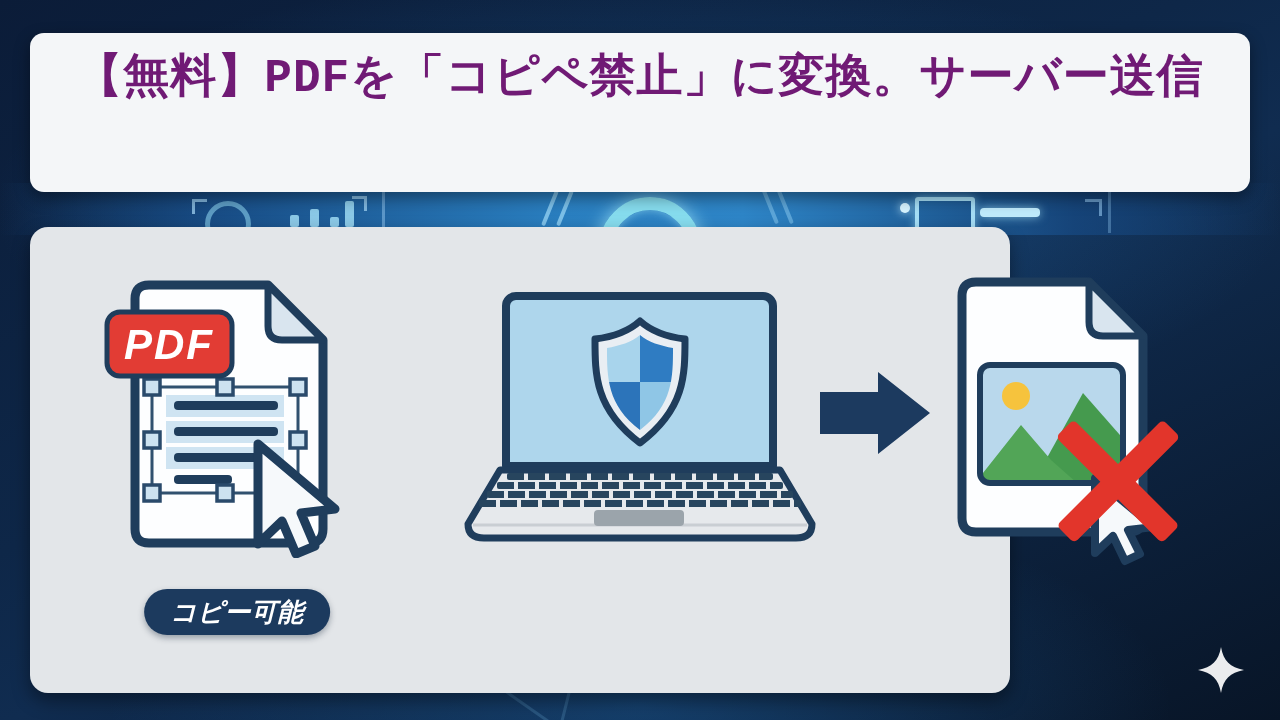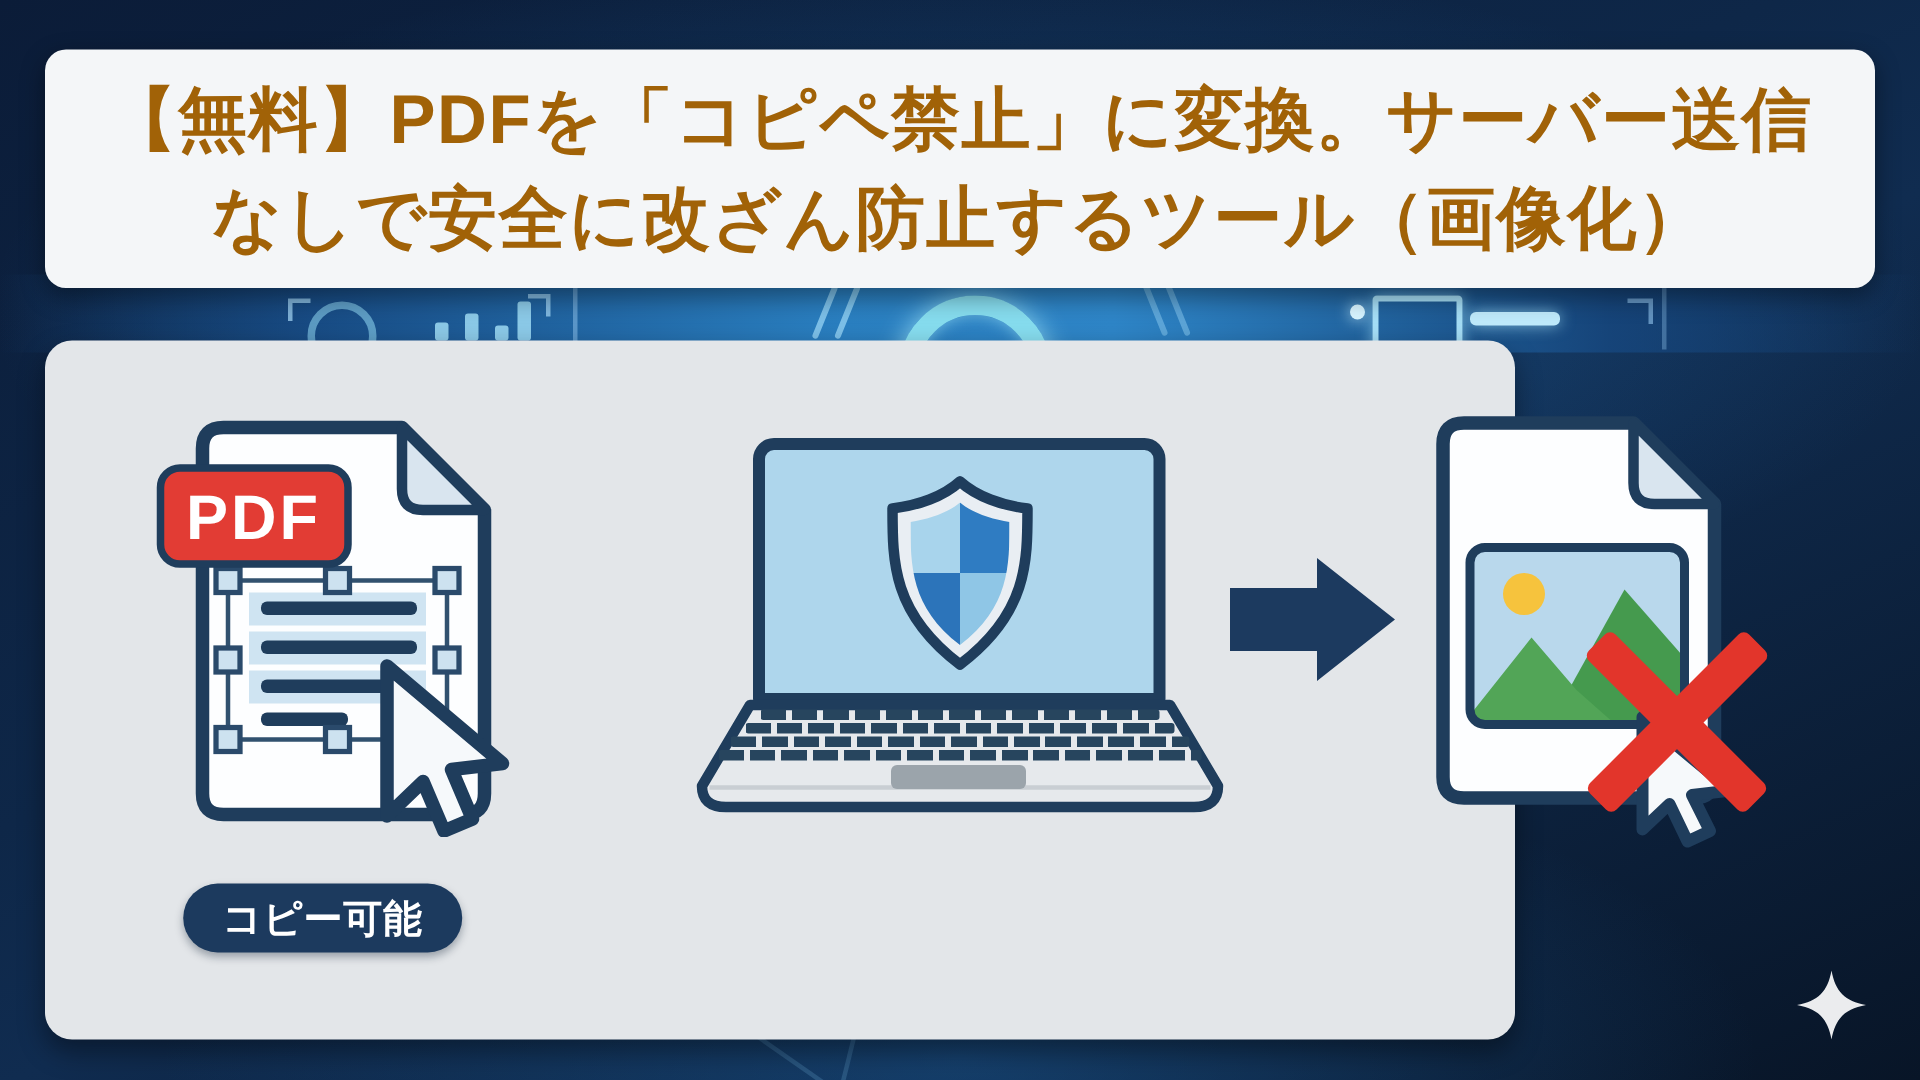--- a/index.html
+++ b/index.html
@@ -26,26 +26,26 @@
   .vline{width:3px;background:rgba(150,200,240,.5);}
   .slash{width:4px;height:38px;background:rgba(160,220,250,.7);border-radius:2px;}
   .dot{left:900px;top:20px;width:10px;height:10px;border-radius:50%;background:#d8f4ff;box-shadow:0 0 10px rgba(200,240,255,.9);}
   .chipbox{left:915px;top:14px;width:52px;height:34px;border:4px solid rgba(180,235,255,.9);border-radius:3px;box-shadow:0 0 10px rgba(160,225,250,.6);}
   .brightbar{left:980px;top:25px;width:60px;height:9px;background:#bfeafb;border-radius:4px;box-shadow:0 0 10px rgba(170,230,250,.7);}
   .trace{background:rgba(120,180,225,.22);}
 
   
   .banner{left:30px;top:33px;width:1220px;height:159px;border-radius:14px;background:#f4f6f8;
     box-shadow:0 6px 16px rgba(0,0,0,.4);text-align:center;}
-  .title-line{font-size:46px;font-weight:800;color:#a16207;line-height:66px;letter-spacing:1px;white-space:nowrap;}
+  .title-line{font-size:46px;font-weight:800;color:#701a75;line-height:66px;letter-spacing:1px;white-space:nowrap;font-family:Liberation Mono, monospace;}
   .banner .title-wrap{padding-top:13px;}
 
   
   .panel{left:30px;top:227px;width:980px;height:466px;border-radius:18px;background:#e3e6e9;
-    box-shadow:0 8px 18px rgba(0,0,0,.4);}
+    box-shadow:0 8px 18px rgba(0,0,0,.4);font-style:italic;}
 
   .badge{position:absolute;top:362px;transform:translateX(-50%);height:46px;line-height:46px;
     padding:0 26px;border-radius:24px;background:#1c3a5e;color:#fff;font-size:26px;font-weight:700;
     letter-spacing:.5px;white-space:nowrap;box-shadow:0 3px 6px rgba(10,25,45,.35);}
 
   
   .laptop-screen{left:472px;top:65px;width:275px;height:178px;box-sizing:border-box;
     border:8px solid #1f3d5c;border-radius:14px 14px 4px 4px;background:#aed6ec;}
   .key-row{height:7px;background:repeating-linear-gradient(90deg,#27455e 0 17px,rgba(0,0,0,0) 17px 21px);border-radius:2px;}
   .trackpad{left:564px;top:283px;width:90px;height:16px;background:#9ba4ab;border-radius:4px;}
@@ -77,21 +77,20 @@
     <div class="glyph bracket-r"></div>
     <div class="glyph vline" style="left:1108px;top:4px;height:46px;opacity:.7;"></div>
   </div>
 
   <div class="abs trace" style="left:430px;top:700px;width:180px;height:3px;transform:rotate(35deg);"></div>
   <div class="abs trace" style="left:560px;top:688px;width:3px;height:70px;transform:rotate(14deg);"></div>
 
   <div class="abs banner">
     <div class="title-wrap">
       <div class="title-line">【無料】PDFを「コピペ禁止」に変換。サーバー送信</div>
-      <div class="title-line">なしで安全に改ざん防止するツール（画像化）</div>
     </div>
   </div>
 
   <div class="abs panel">
 
     <svg class="abs" style="left:70px;top:51px;" width="250" height="280" viewBox="0 0 250 280">
       <path d="M49 7 H168 L223 62 V251 Q223 265 209 265 H49 Q35 265 35 251 V21 Q35 7 49 7 Z" fill="#fdfeff" stroke="#1f3d5c" stroke-width="9" stroke-linejoin="round"></path>
       <path d="M168 7 V48 Q168 62 182 62 H223 Z" fill="#d9e5ef" stroke="#1f3d5c" stroke-width="7" stroke-linejoin="round"></path>
 
       <rect x="66" y="117" width="118" height="22" fill="#cfe4f2"></rect>
@@ -162,19 +161,19 @@
         <polygon points="20,208 66,150 96,185 122,208" fill="#52a557"></polygon>
       </g>
       <rect x="25" y="90" width="143" height="118" rx="10" fill="none" stroke="#1f3d5c" stroke-width="6"></rect>
       <path d="M140 203 L140 278 L158 261 L170 286 L185 279 L173 255 L199 252 Z" fill="#f6f9fb" stroke="#1f3d5c" stroke-width="8" stroke-linejoin="round"></path>
       <g>
         <rect x="88" y="194" width="150" height="25" rx="5" fill="#e2352b" transform="rotate(45 163 206)"></rect>
         <rect x="88" y="194" width="150" height="25" rx="5" fill="#e2352b" transform="rotate(-45 163 206)"></rect>
       </g>
     </svg>
 
-    <div class="badge" style="left:185px;">コピー可能</div>
+    <div class="badge" style="left:207px;">コピー可能</div>
 
     <svg class="abs" style="left:1168px;top:420px;" width="46" height="46" viewBox="0 0 46 46">
       <path d="M23 0 C25.5 14 32 20.5 46 23 C32 25.5 25.5 32 23 46 C20.5 32 14 25.5 0 23 C14 20.5 20.5 14 23 0 Z" fill="#ffffff" opacity="0.92"></path>
     </svg>
   </div>
 </div>
 
 </body></html>

